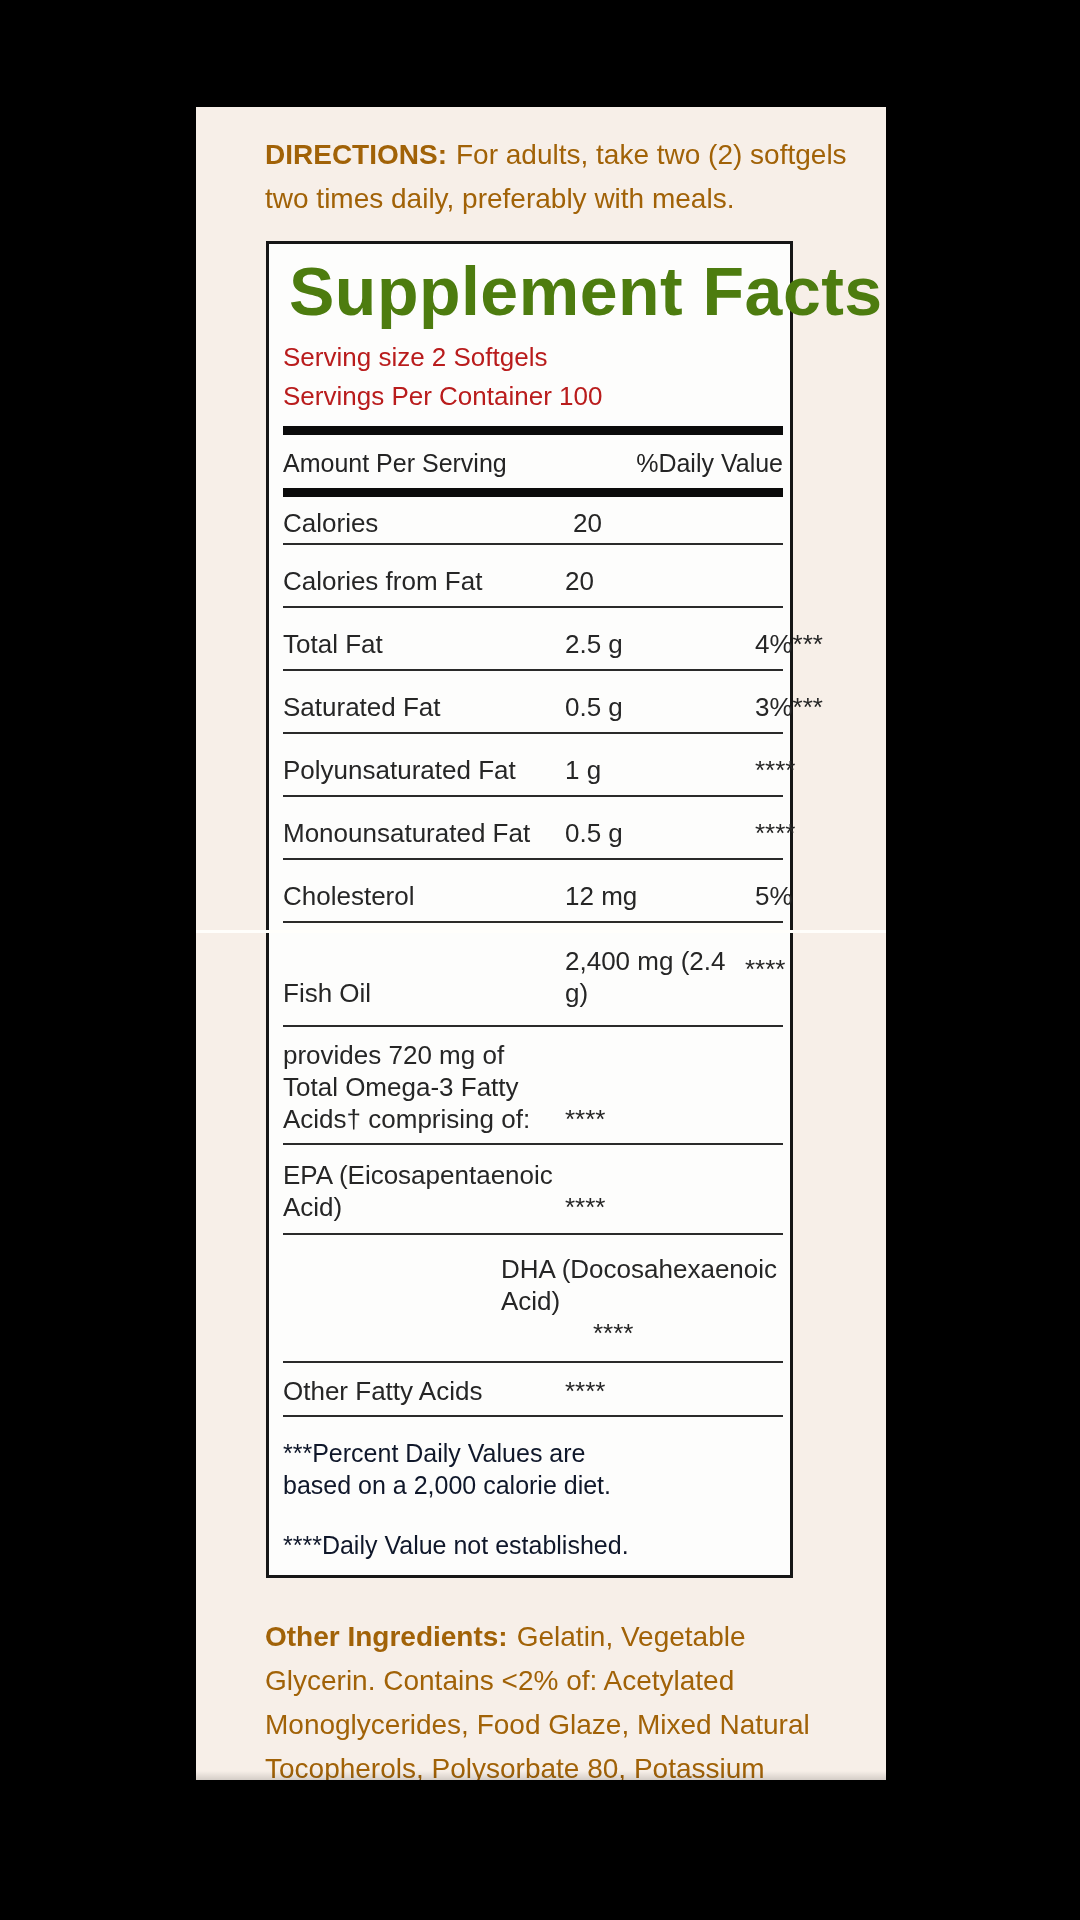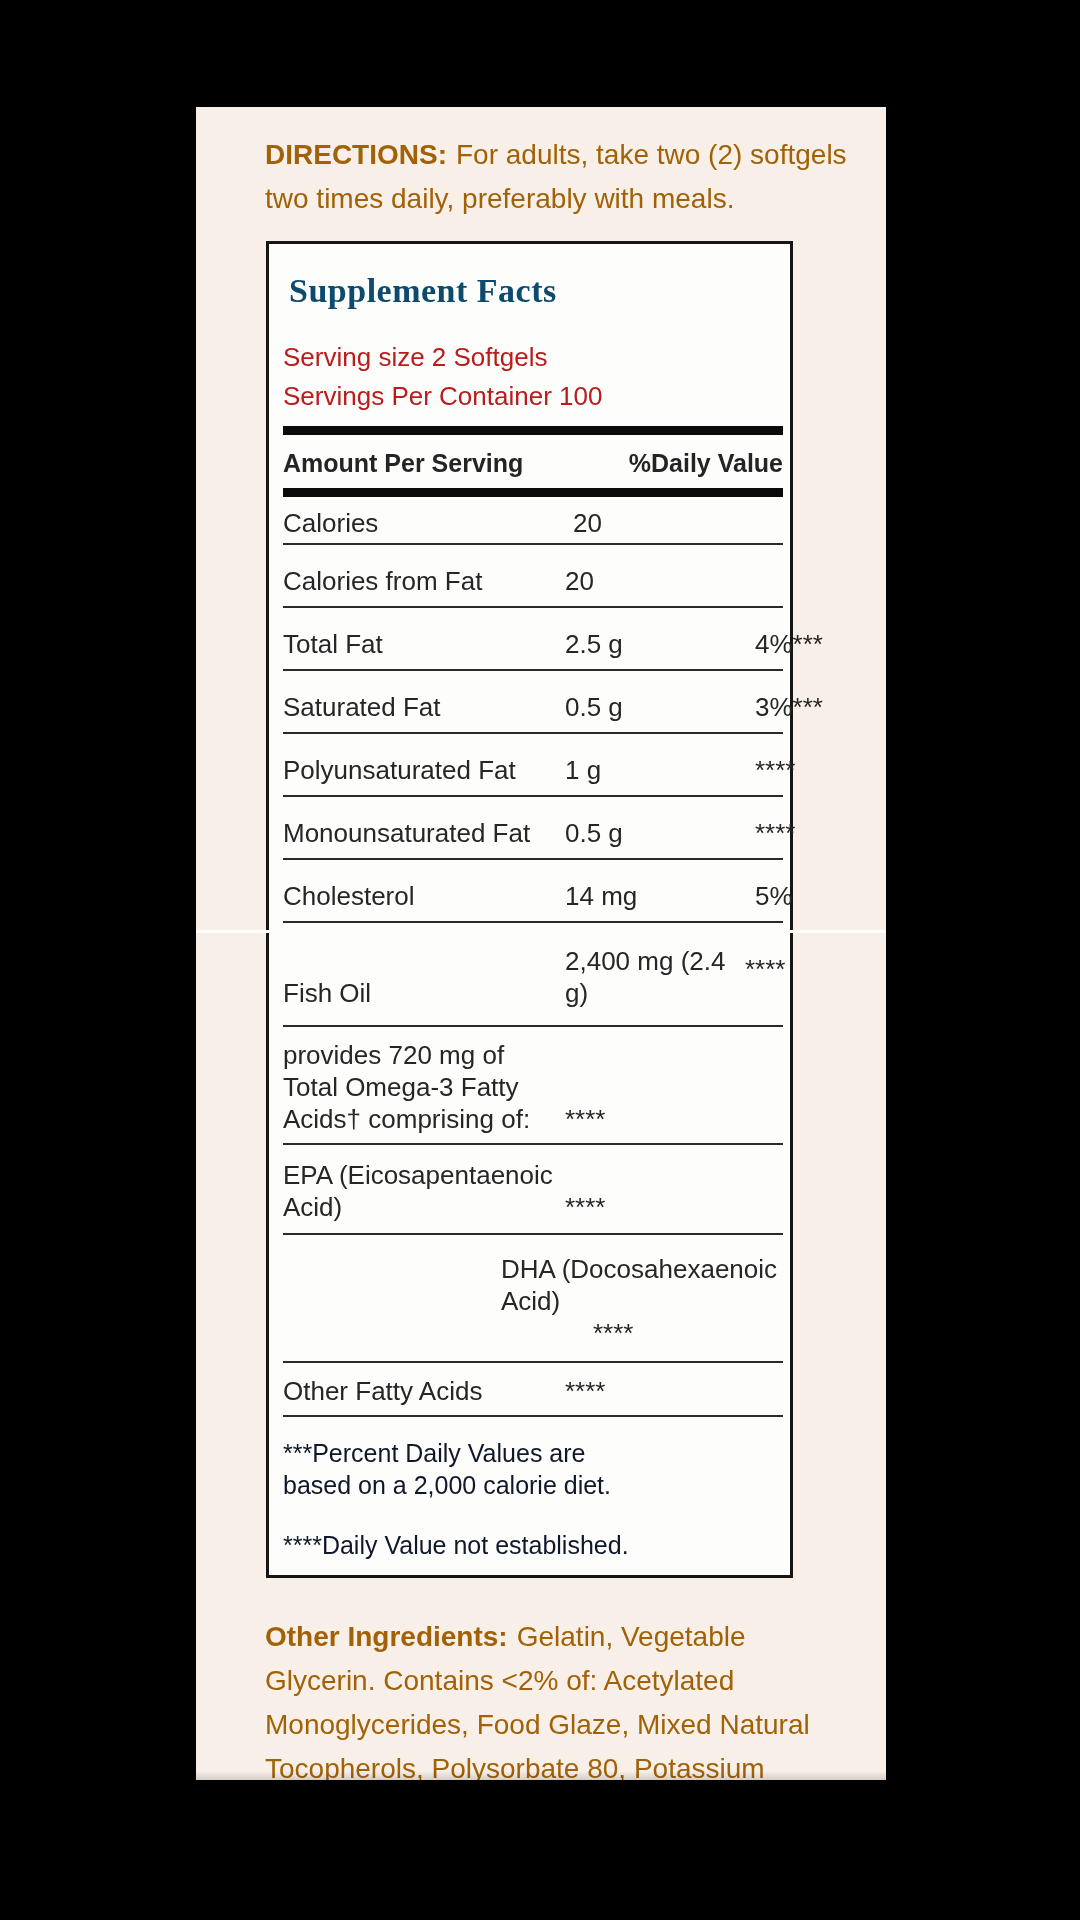--- a/index.html
+++ b/index.html
@@ -37,44 +37,43 @@
   
   .sf-box {
     margin: 20px 0 0 70px;
     width: 527px;
     box-sizing: border-box;
     border: 3px solid #161616;
     background: #fdfdfc;
     padding: 18px 7px 6px 14px;
   }
   .sf-title {
-    font-size: 34px;
+    font-size: 68px;
     line-height: 58px;
     font-weight: bold;
     letter-spacing: 0.5px;
-    color: #0c4a6e;
+    color: #4d7c0f;
     margin: 0 0 18px 6px;
     white-space: pre;
-    font-family: Liberation Serif, serif;
   }
   .sf-serving {
     font-size: 26px;
     line-height: 39px;
     color: #b91c1c;
     white-space: pre;
   }
   .rule-thick { height: 9px; background: #0b0b0b; }
   .rule-thick.top { margin-top: 10px; }
   .sf-header {
     display: flex;
     justify-content: space-between;
     align-items: flex-end;
     padding: 14px 0 10px 0;
     font-size: 25px;
-    font-weight: bold;
+    font-weight: normal;
     color: #242424;
     gap: 32px;
   }
   .row {
     display: flex;
     align-items: flex-end;
     border-bottom: 2px solid #2a2a2a;
     padding: 20px 0 9px 0;
     font-size: 26px;
     line-height: 32px;
@@ -166,21 +165,21 @@
     </div>
 
     <div class="row">
       <span class="cell-name">Monounsaturated Fat</span>
       <span class="cell-amount">0.5 g</span>
       <span class="cell-dv">****</span>
     </div>
 
     <div class="row">
       <span class="cell-name">Cholesterol</span>
-      <span class="cell-amount">14 mg</span>
+      <span class="cell-amount">12 mg</span>
       <span class="cell-dv">5%</span>
     </div>
 
     <div class="row row--fishoil">
       <span class="cell-name">Fish Oil</span>
       <span class="cell-amount">2,400 mg (2.4
 g)</span>
       <span class="cell-dv">****</span>
     </div>
 

